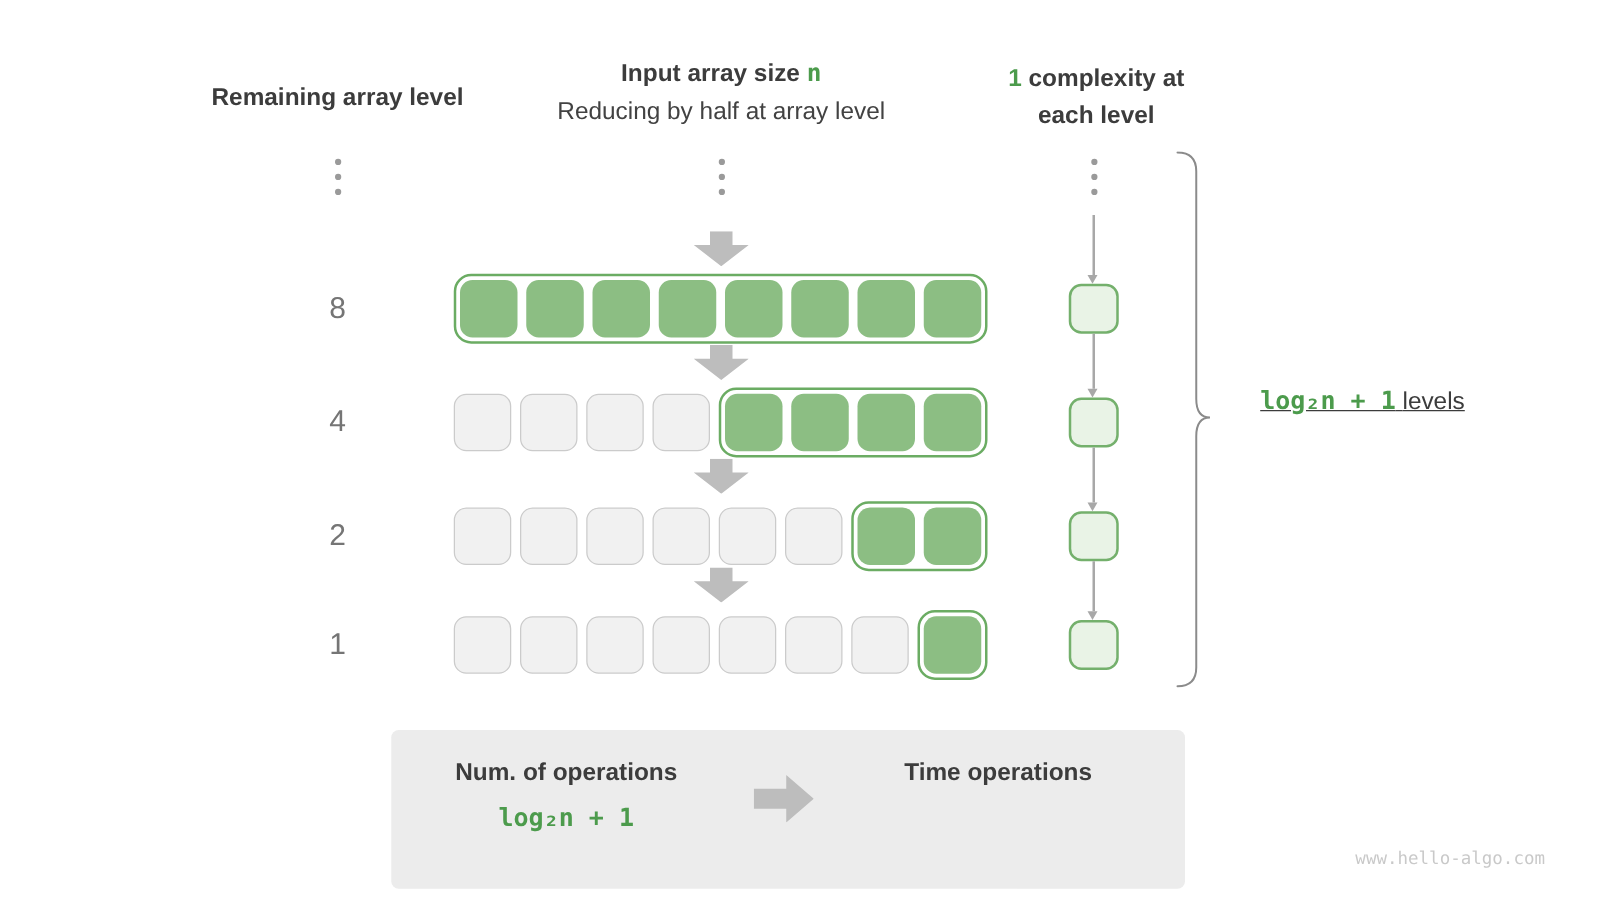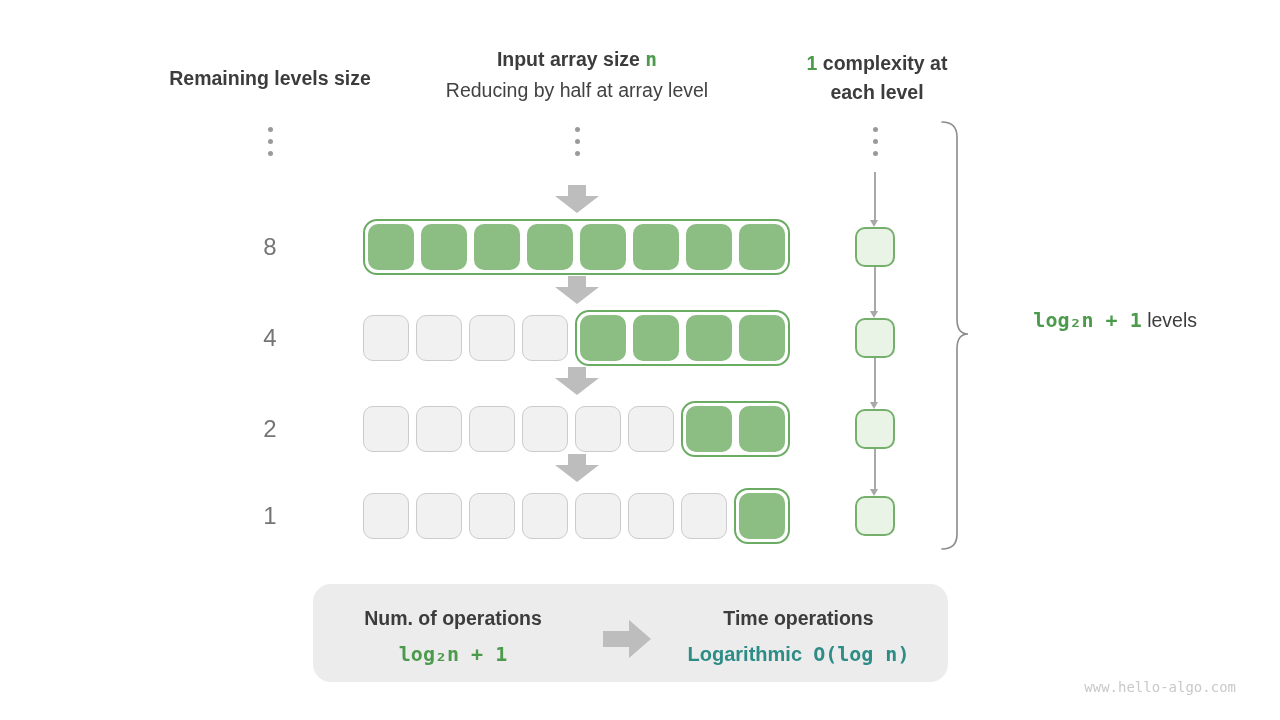--- a/index.html
+++ b/index.html
@@ -21,43 +21,43 @@
   .row-label{font-size:24px;color:var(--mid-gray);text-align:center;width:60px;height:56px;line-height:56px;}
   
   .dotcol{width:5px;}
   .dot{width:5px;height:5px;border-radius:50%;background:#9a9a9a;margin:0 0 7px 0;}
   .op-box{width:40px;height:40px;border:2.5px solid var(--op-border);background:var(--op-fill);
           border-radius:10px;box-sizing:border-box;}
   .vline{width:1.5px;background:var(--line);}
   .vhead{width:0;height:0;border-left:4.5px solid transparent;border-right:4.5px solid transparent;
          border-top:7px solid var(--line);}
   
-  .brace-label{width:214px;text-align:right;color:var(--dark);font-size:19.5px;line-height:28px;}
+  .brace-label{width:214px;text-align:center;color:var(--dark);font-size:19.5px;line-height:28px;text-decoration:underline;}
   .brace-label .code{font-family:"DejaVu Sans Mono",monospace;font-weight:bold;font-size:20px;color:var(--green-text);}
   .brace-label .plain{font-weight:bold;font-weight:normal;}
   
-  .panel{left:313px;top:584px;width:635px;height:98px;background:var(--panel);border-radius:18px;}
+  .panel{left:313px;top:584px;width:635px;height:127px;background:var(--panel);border-radius:6px;}
   .p-block{position:absolute;top:21px;text-align:center;}
   .p-title{font-size:19.5px;font-weight:bold;color:var(--dark);line-height:26px;}
   .p-value{margin-top:9px;font-size:20px;font-weight:bold;line-height:28px;}
   .p-value.greenv{color:var(--green-text);font-family:"DejaVu Sans Mono",monospace;}
   .p-value.tealv{color:var(--teal);}
   .p-left{left:0;width:280px;}
   .p-right{left:348px;width:275px;}
   .p-arrow{position:absolute;left:290px;top:36px;}
   
   .wm{right:44px;top:679px;font-family:"DejaVu Sans Mono",monospace;font-size:14px;color:var(--wm);}
 </style>
 </head>
 <body>
 
 <div class="canvas">
 
   <div class="hdr abs" style="left:120px;top:64px;width:300px;">
-    <span>Remaining levels size</span>
+    <span>Remaining array level</span>
   </div>
 
   <div class="hdr abs" style="left:402px;top:45px;width:350px;">
     <div>
       <span>Input array size</span>
       <span class="accent mono">n</span>
     </div>
     <div class="sub">Reducing by half at array level</div>
   </div>
 
@@ -177,22 +177,18 @@
   <div class="panel abs">
     <div class="p-block p-left">
       <div class="p-title">Num. of operations</div>
       <div class="p-value greenv">log₂n + 1</div>
     </div>
     <svg class="p-arrow" width="48" height="38" viewBox="0 0 48 38">
       <polygon points="0,11 26,11 26,0 48,19 26,38 26,27 0,27" fill="#BDBDBD"></polygon>
     </svg>
     <div class="p-block p-right">
       <div class="p-title">Time operations</div>
-      <div class="p-value tealv">
-        <span>Logarithmic</span>&nbsp;
-        <span class="mono">O(log n)</span>
-      </div>
     </div>
   </div>
 
   <div class="wm abs">www.hello-algo.com</div>
 
 </div>
 
 </body></html>

